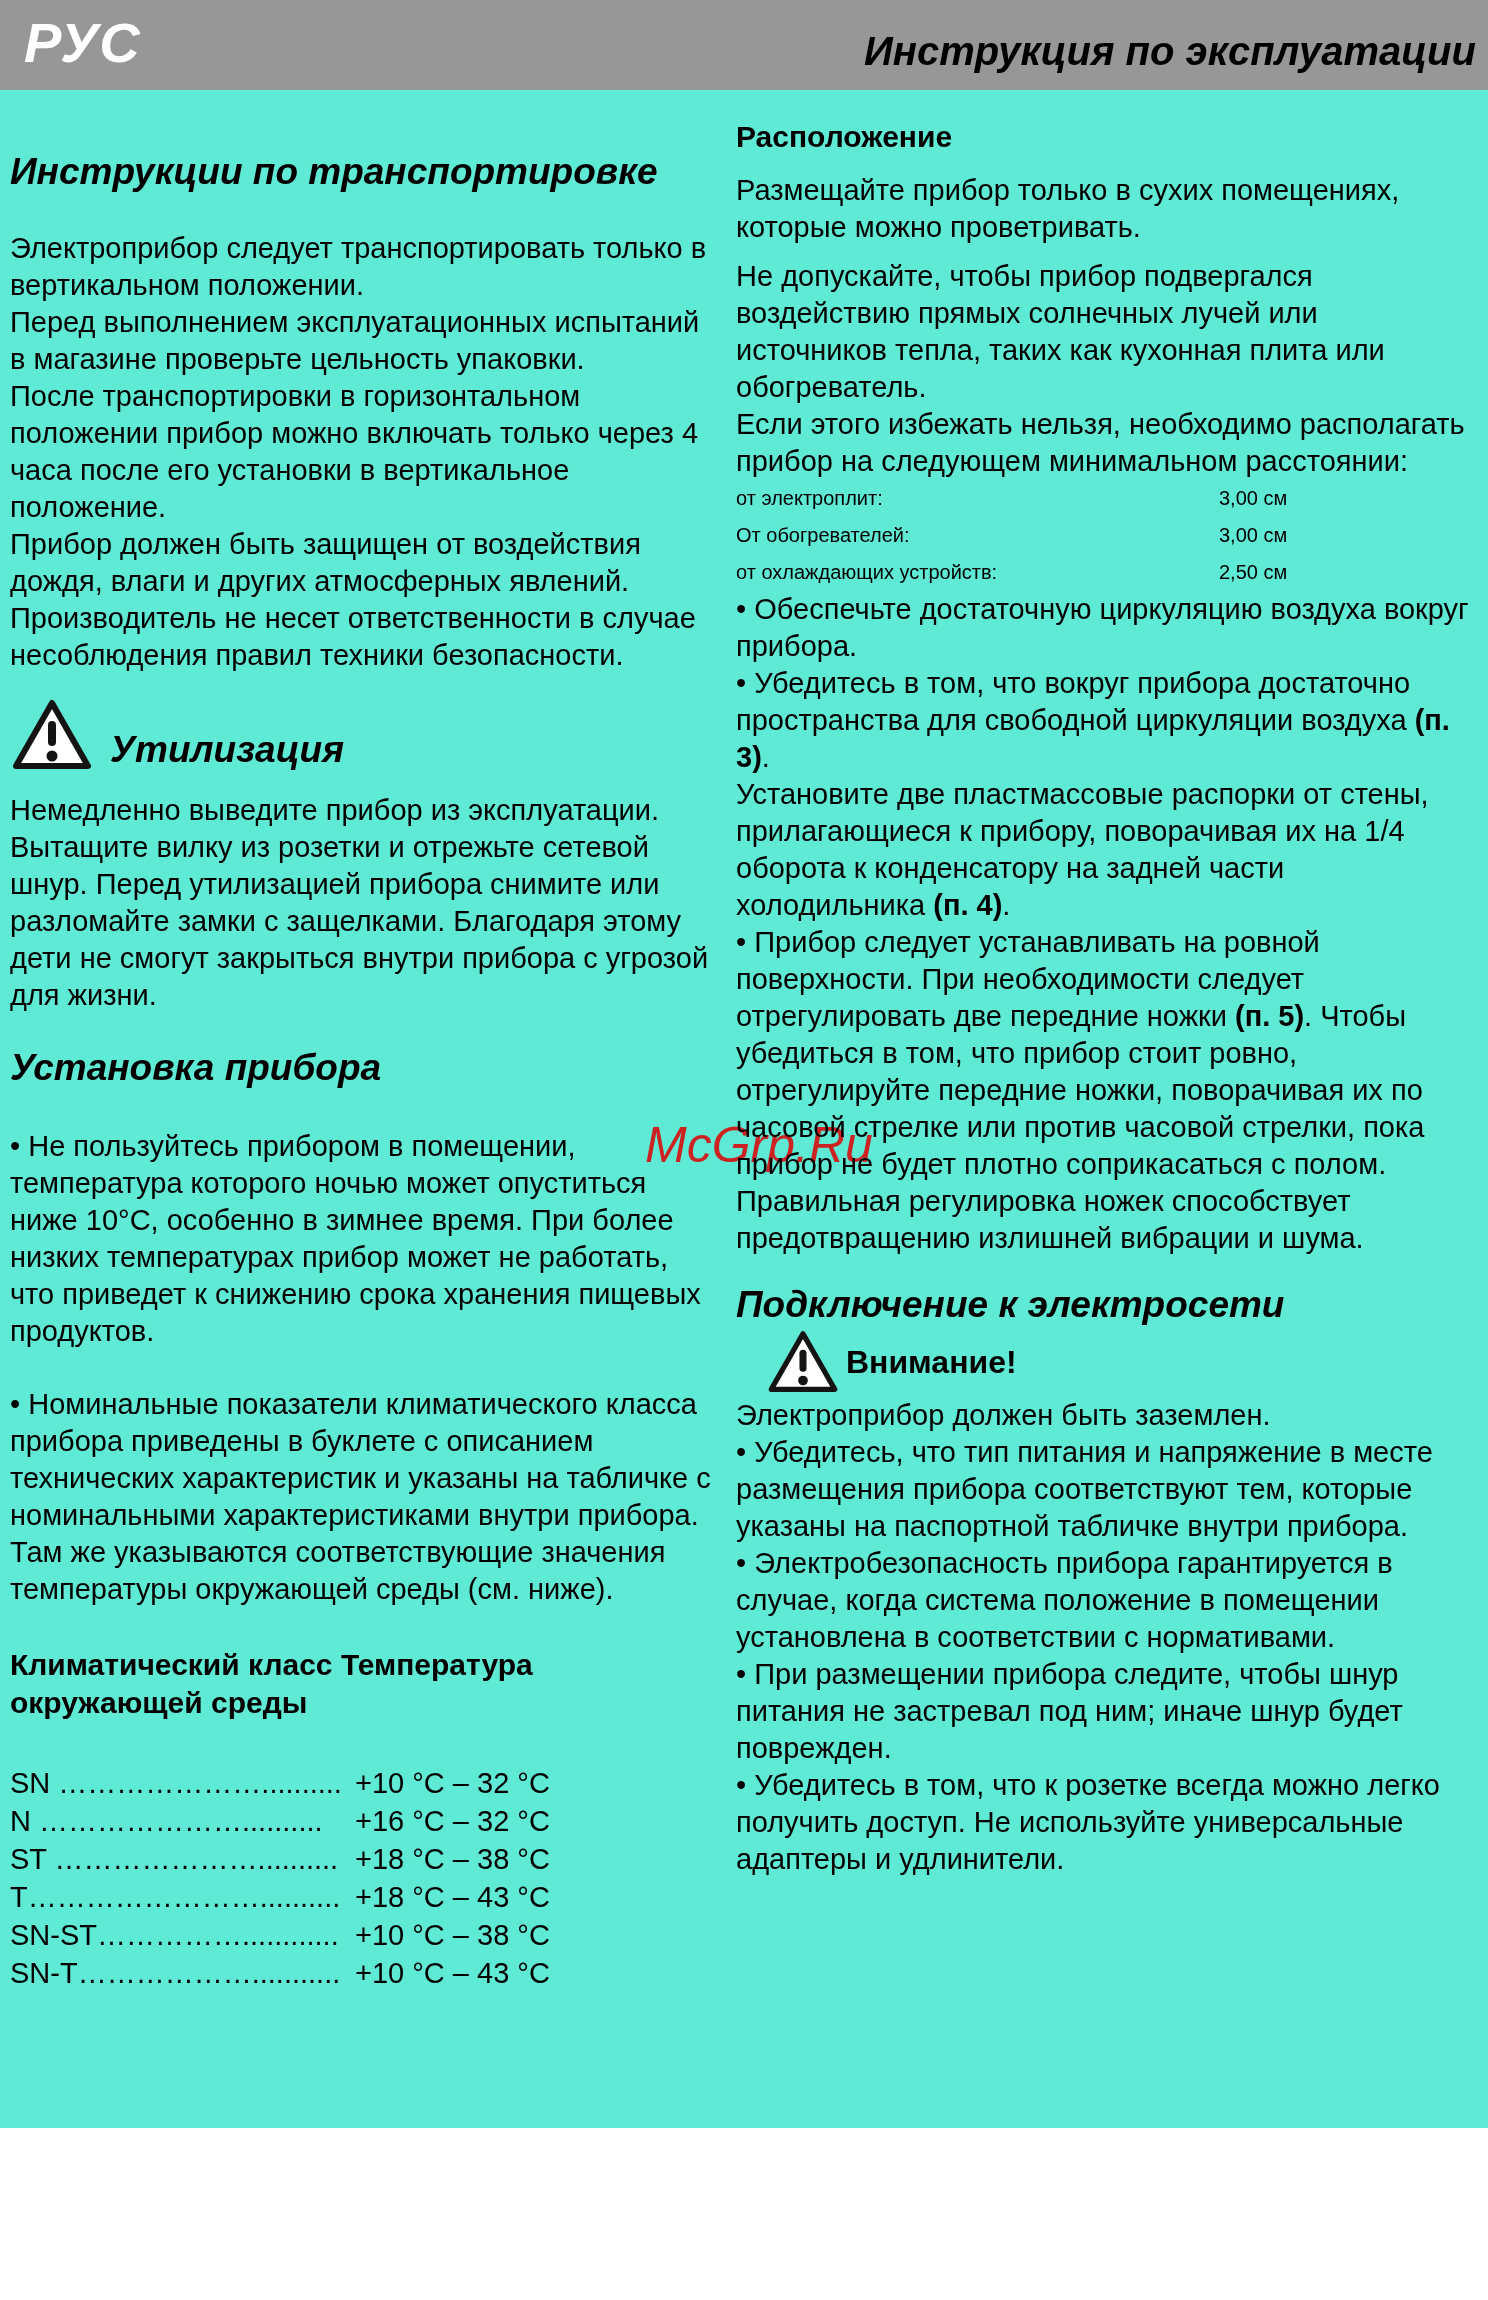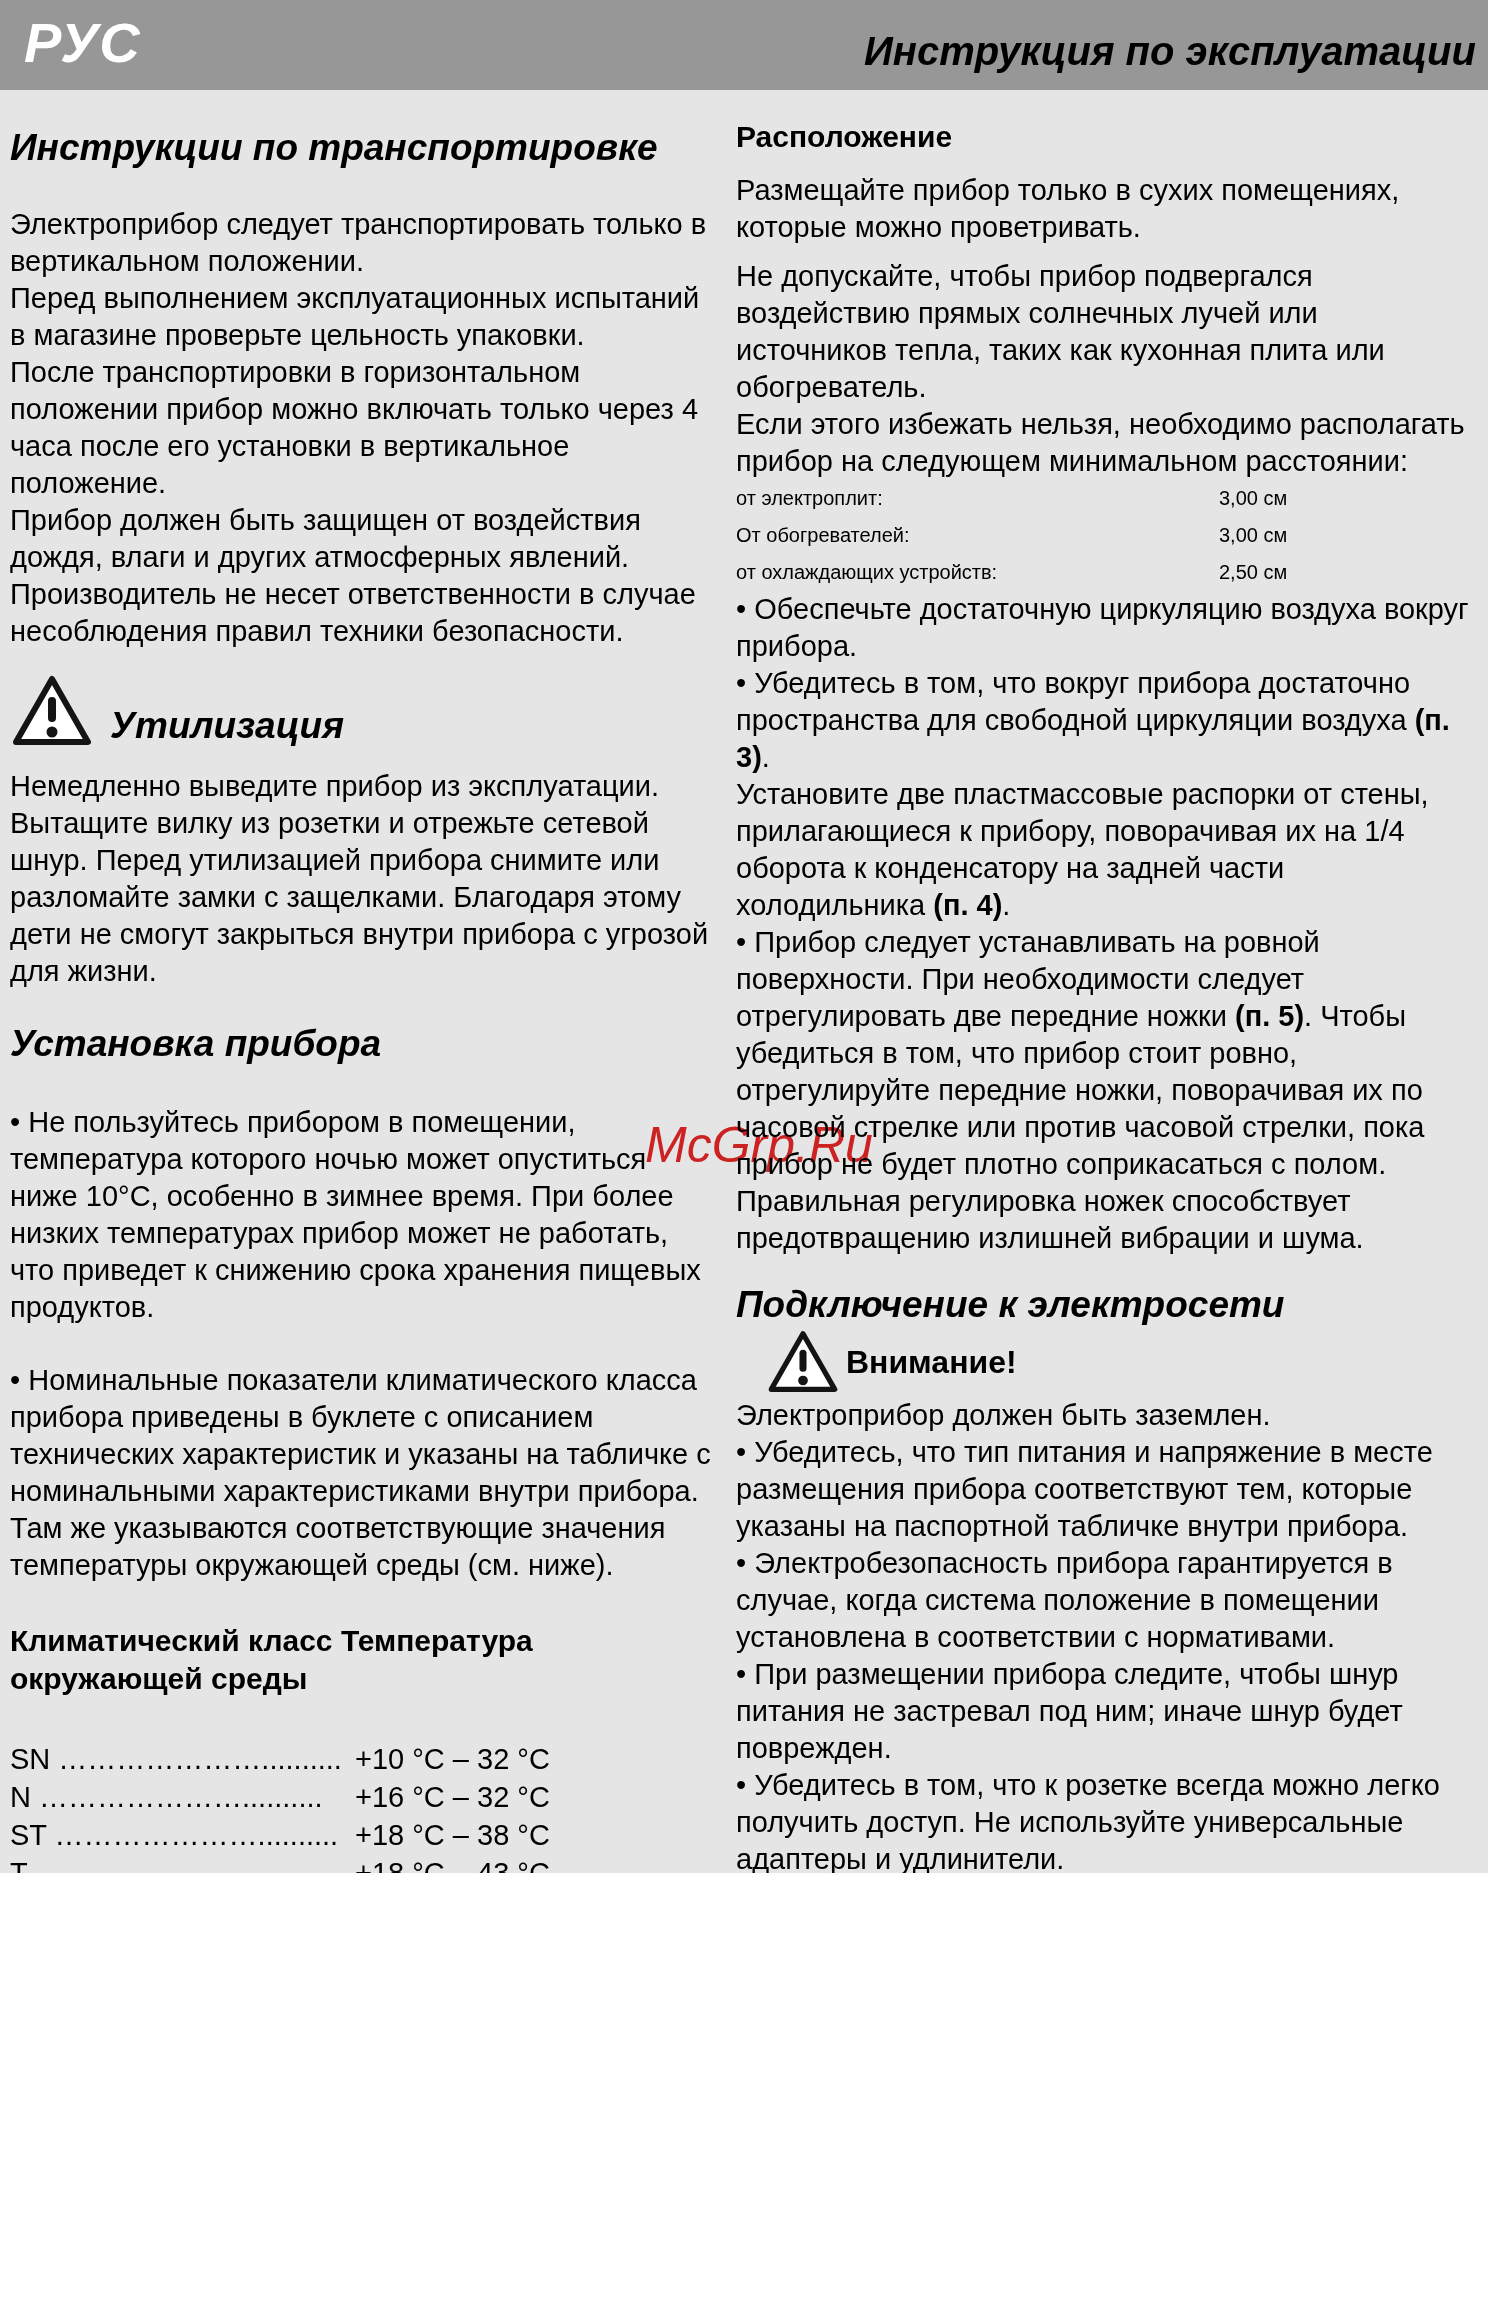--- a/index.html
+++ b/index.html
@@ -1,20 +1,20 @@
 <!DOCTYPE html>
 <html lang="ru"><head>
 <meta charset="utf-8">
 <style>
   html, body { margin: 0; padding: 0; background: #fff; }
   .page {
     position: relative;
     width: 1488px;
-    height: 1873px;
-    background: #e5e5e5;
+    height: 2128px;
+    background: #5eead4;
     color: #000;
     font-family: "Liberation Sans", "DejaVu Sans", sans-serif;
     overflow: hidden;
   }
   .header {
     position: absolute;
     top: 0; left: 0;
     width: 100%;
     height: 90px;
     background: #979797;
@@ -44,21 +44,21 @@
     position: absolute;
     left: 645px;
     top: 1116px;
     font-size: 50px;
     font-style: italic;
     color: #cc2222;
     z-index: 1;
     white-space: nowrap;
   }
   .col { position: absolute; z-index: 2; }
-  .col-left  { left: 10px;  top: 92px; width: 706px; }
+  .col-left  { left: 10px;  top: 116px; width: 706px; }
   .col-right { left: 736px; top: 96px;  width: 736px; }
 
   p { margin: 0; font-size: 29px; line-height: 37px; }
   .h1 {
     font-size: 37px;
     line-height: 44px;
     font-weight: bold;
     font-style: italic;
     margin: 0;
   }

